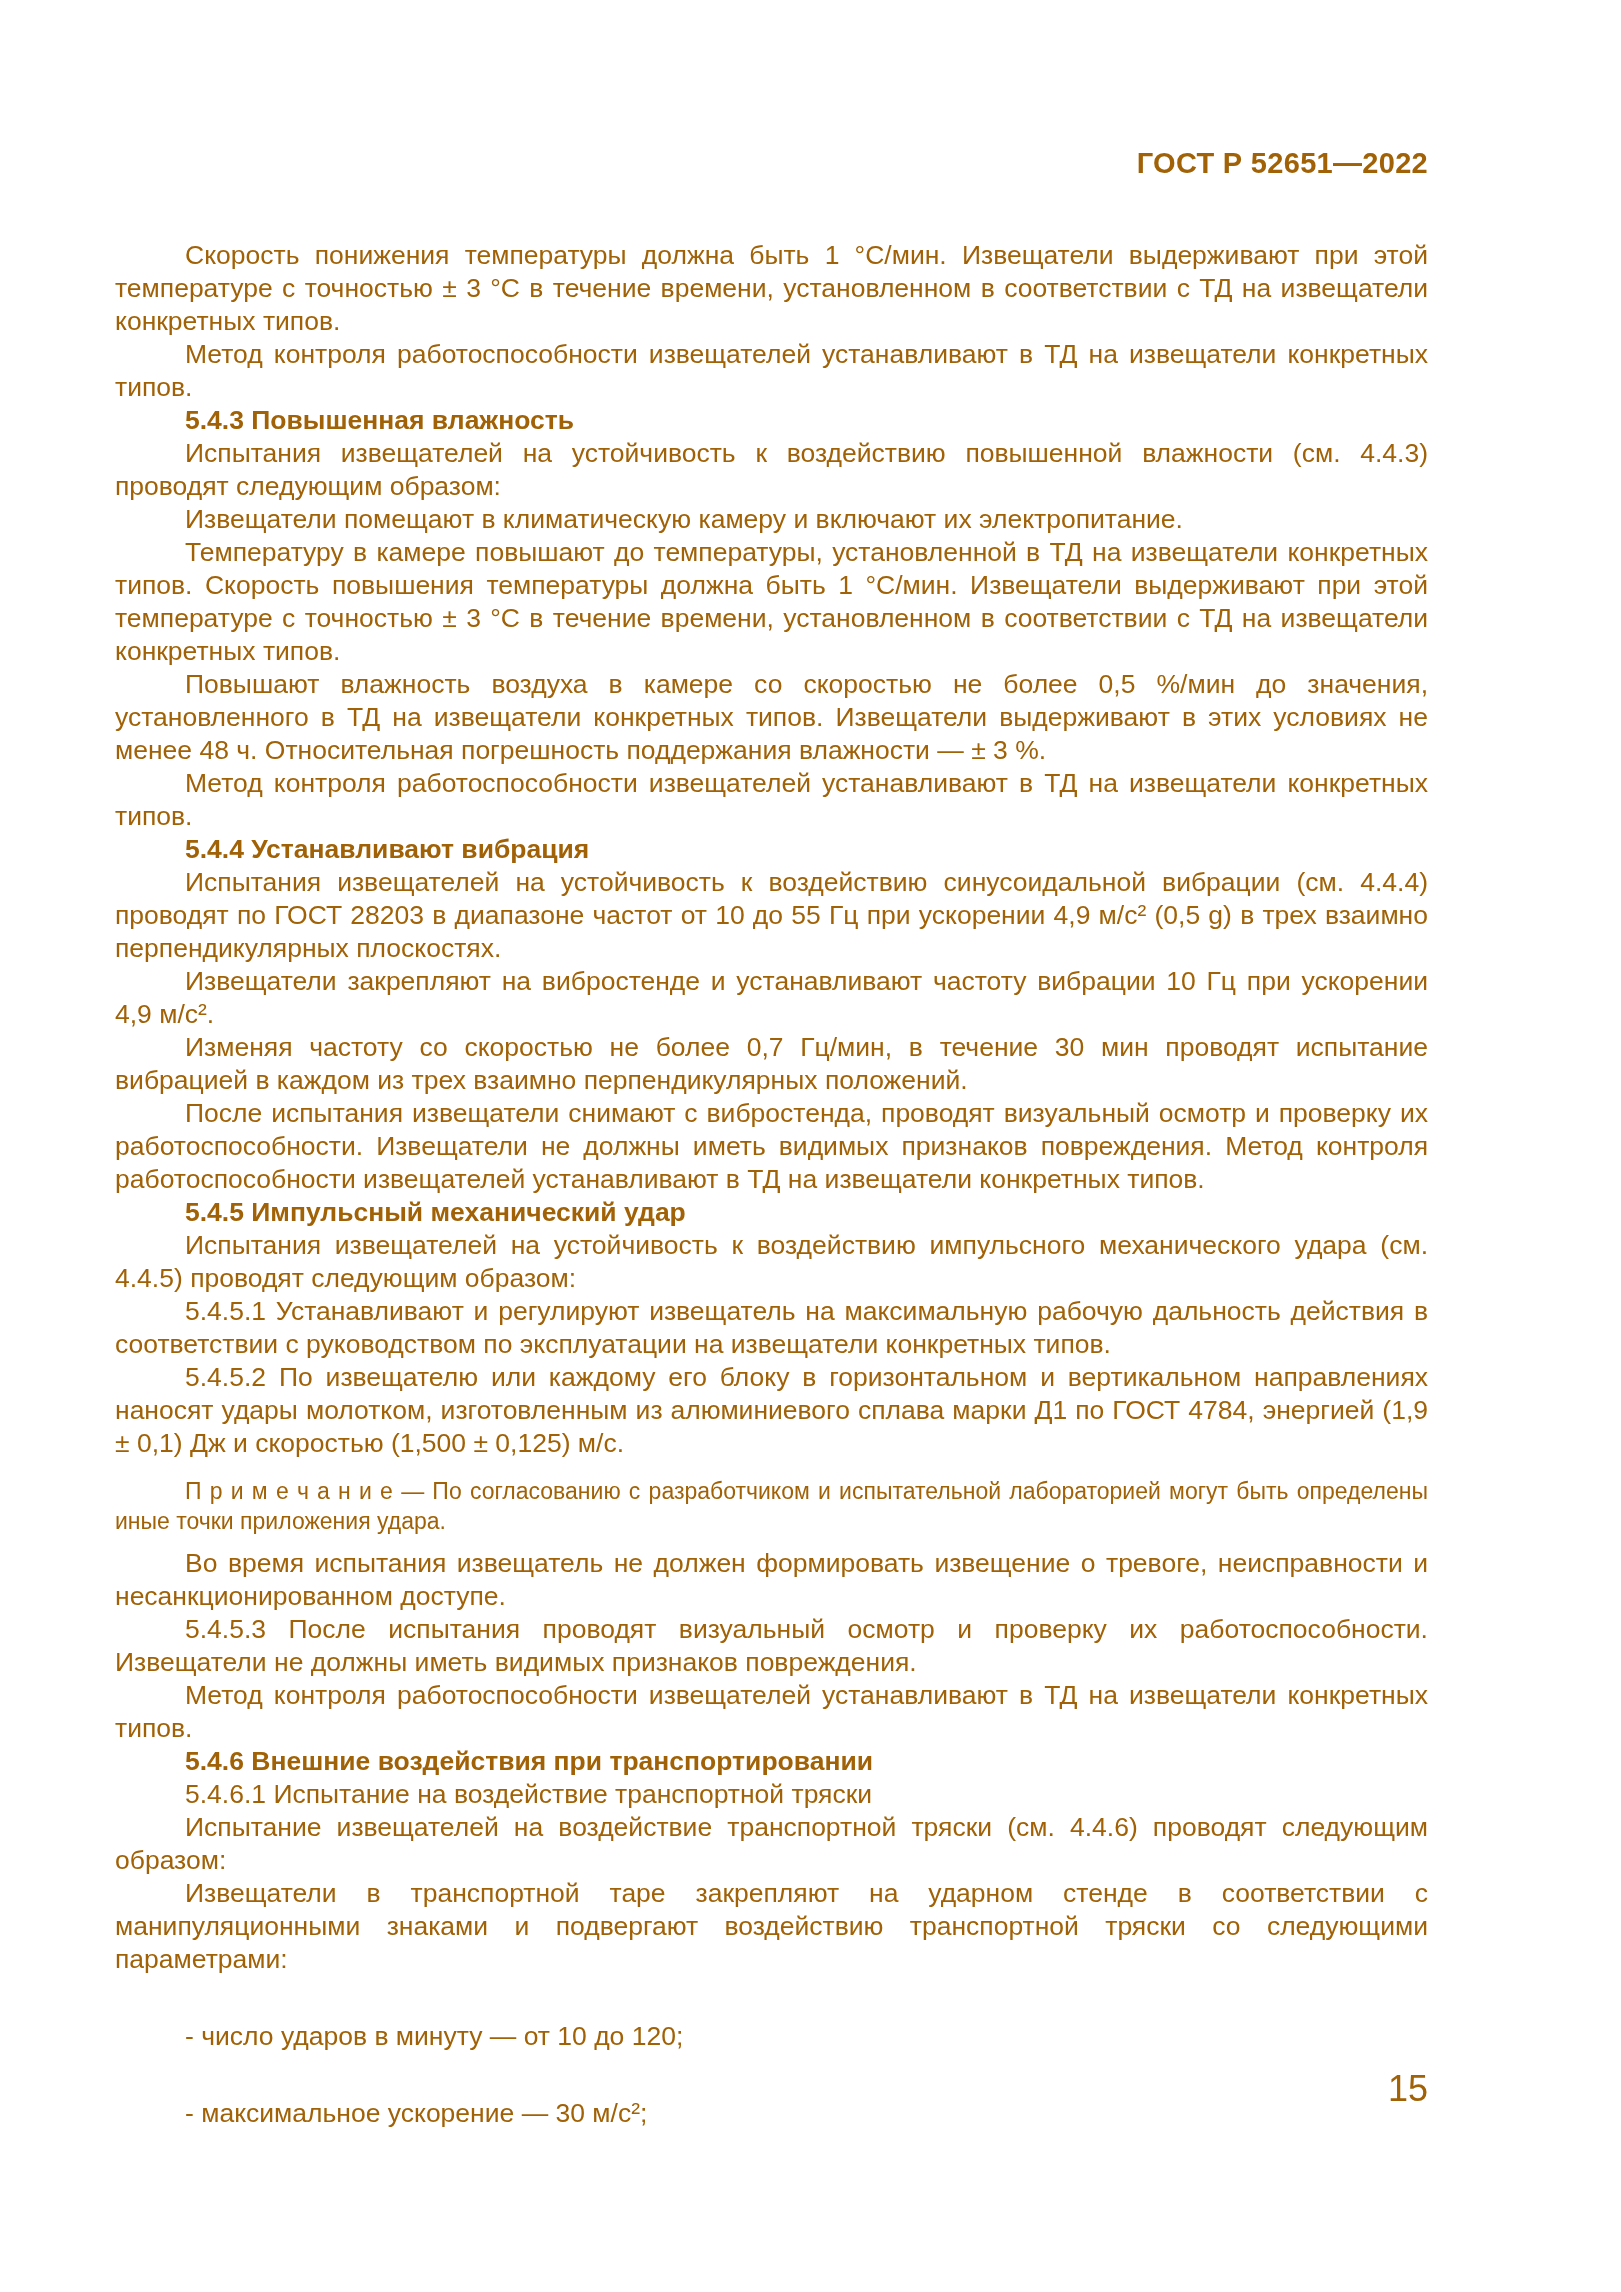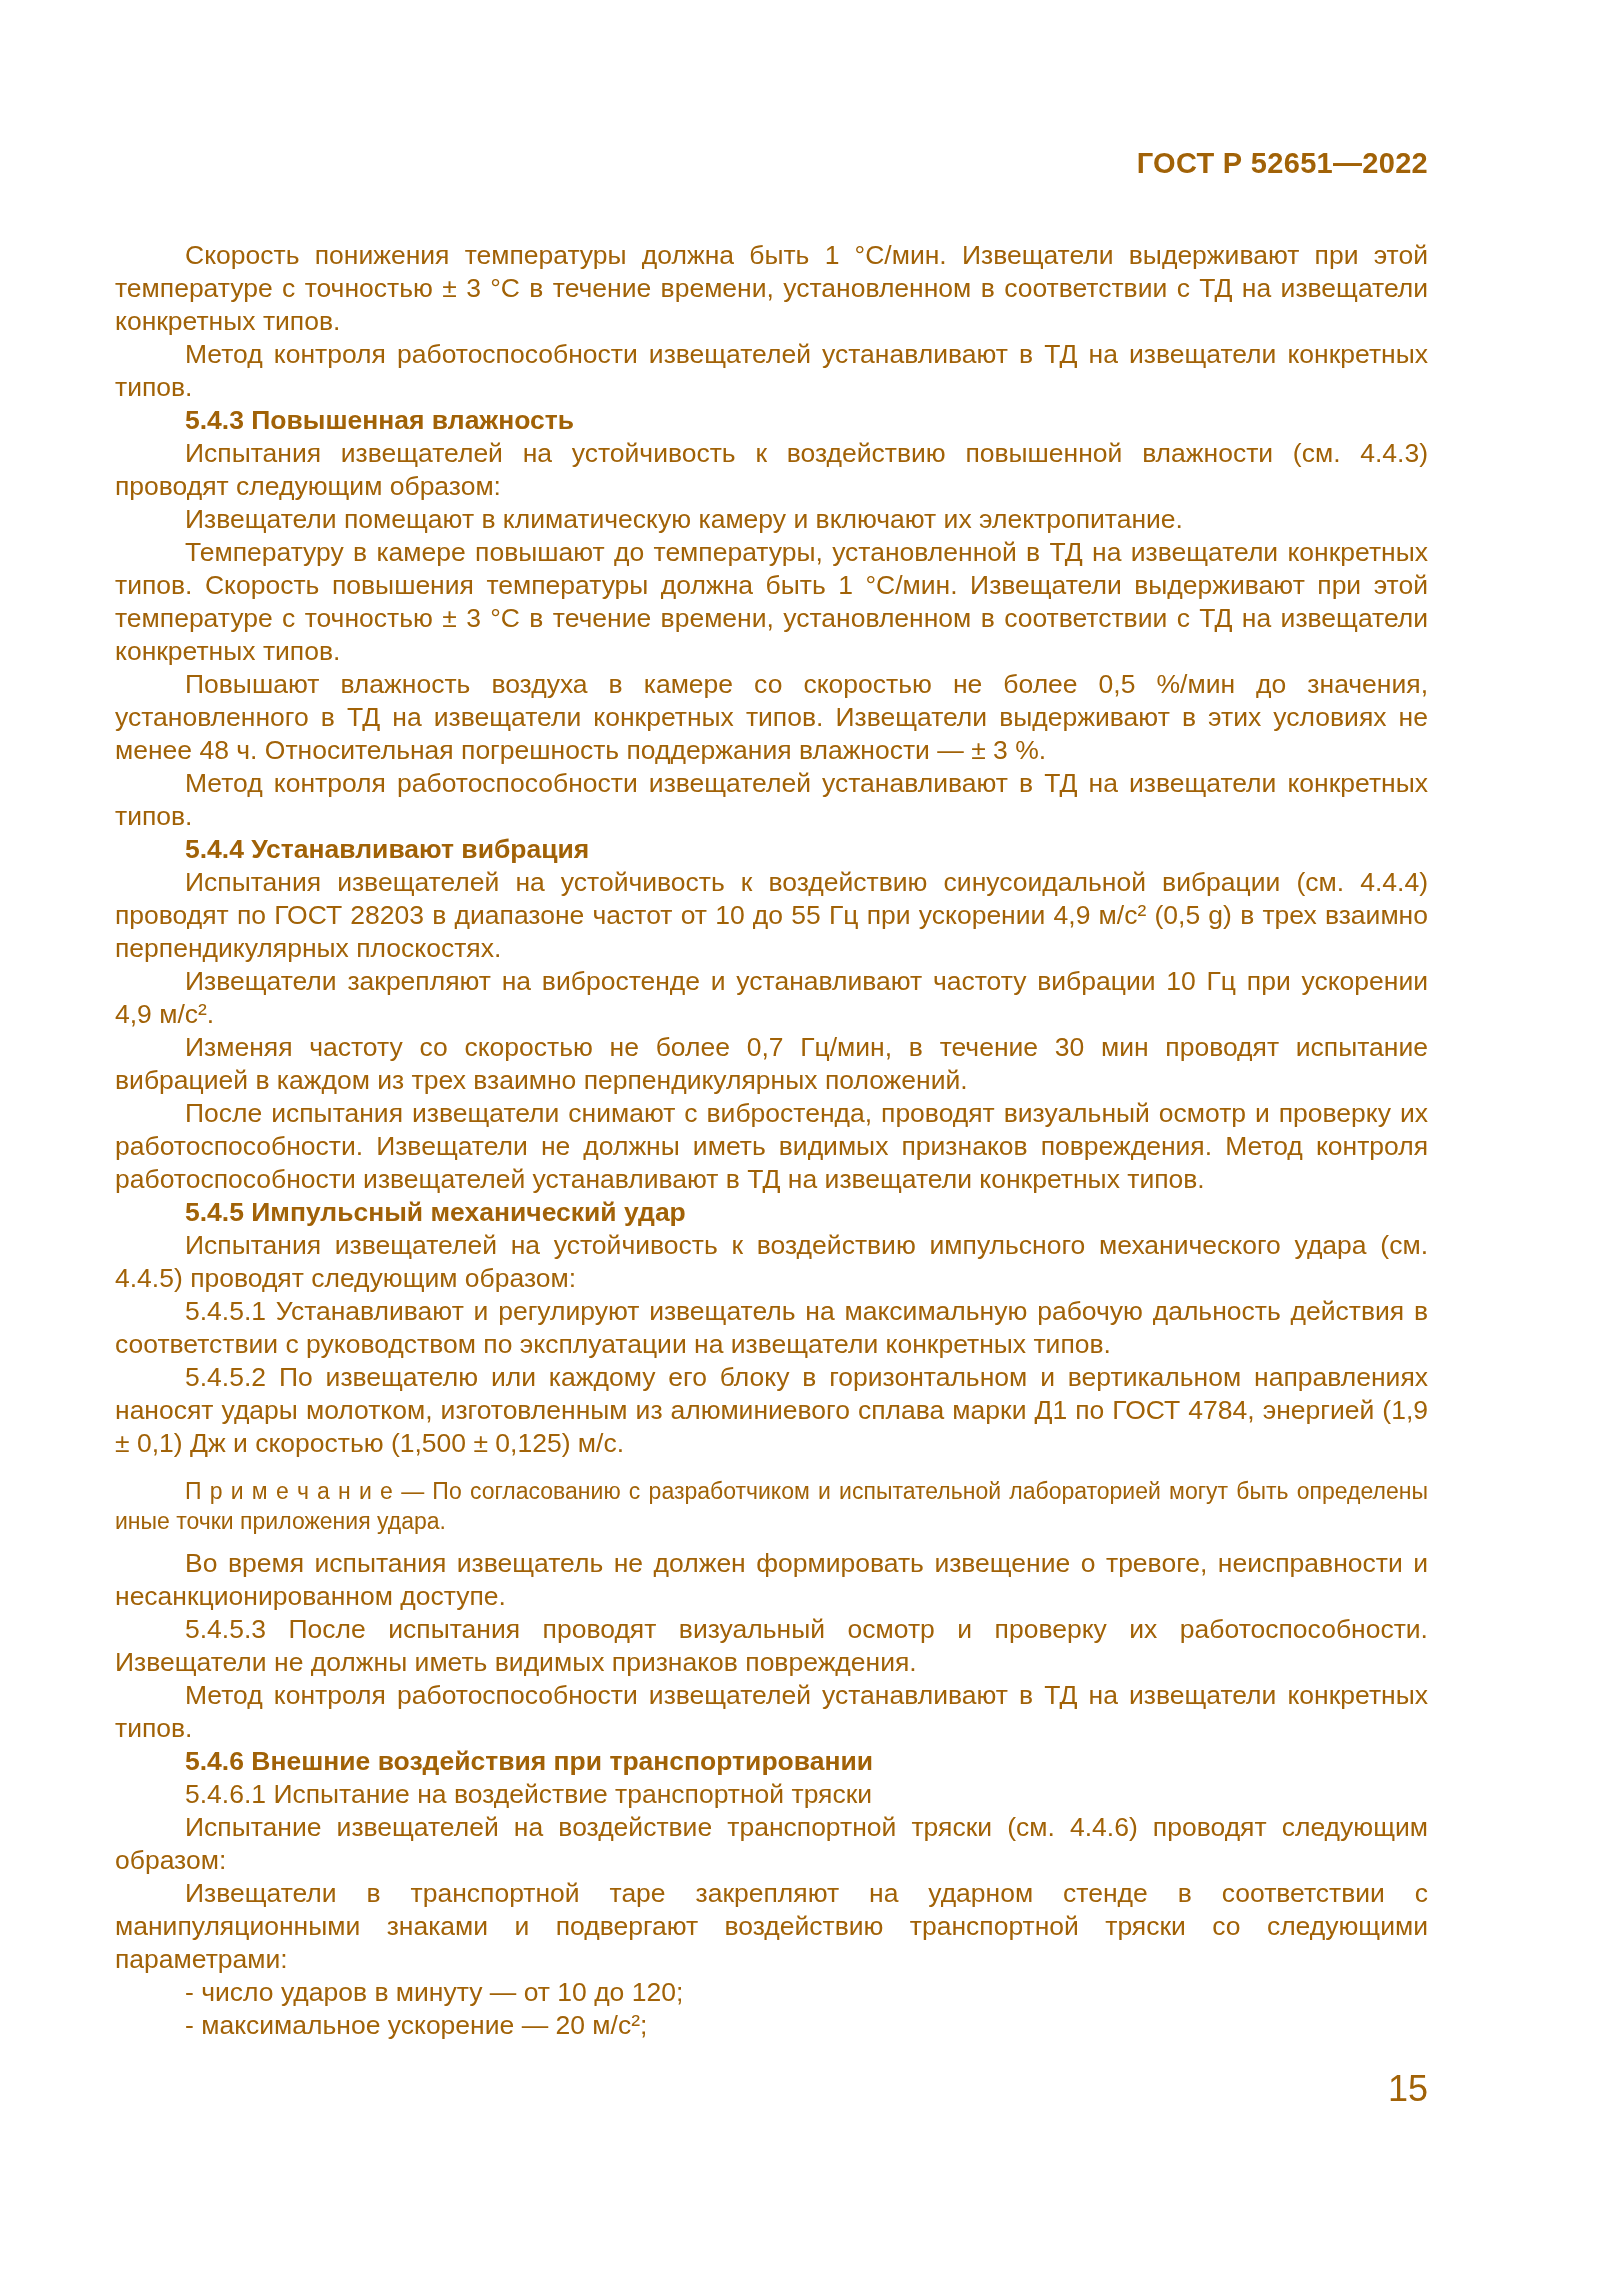--- a/index.html
+++ b/index.html
@@ -47,20 +47,21 @@
   p.note {
     font-size: 23px;
     line-height: 30px;
     text-align: justify;
     text-indent: 70px;
     margin: 15.7px 0 11.8px 0;
   }
   p.list {
     text-align: left;
     text-indent: 70px;
+    margin-top: 44px;
   }
   .page-number {
     position: absolute;
     top: 2068px;
     left: 115px;
     width: 1313px;
     text-align: right;
     font-size: 36px;
   }
 </style>
@@ -91,19 +92,19 @@
     <p class="body">5.4.5.2 По извещателю или каждому его блоку в горизонтальном и вертикальном направлениях наносят удары молотком, изготовленным из алюминиевого сплава марки Д1 по ГОСТ 4784, энергией (1,9 ± 0,1) Дж и скоростью (1,500 ± 0,125) м/с.</p>
     <p class="note">П р и м е ч а н и е  — По согласованию с разработчиком и испытательной лабораторией могут быть определены иные точки приложения удара.</p>
     <p class="body">Во время испытания извещатель не должен формировать извещение о тревоге, неисправности и несанкционированном доступе.</p>
     <p class="body">5.4.5.3 После испытания проводят визуальный осмотр и проверку их работоспособности. Извещатели не должны иметь видимых признаков повреждения.</p>
     <p class="body">Метод контроля работоспособности извещателей устанавливают в ТД на извещатели конкретных типов.</p>
     <p class="heading">5.4.6 Внешние воздействия при транспортировании</p>
     <p class="body">5.4.6.1 Испытание на воздействие транспортной тряски</p>
     <p class="body">Испытание извещателей на воздействие транспортной тряски (см. 4.4.6) проводят следующим образом:</p>
     <p class="body">Извещатели в транспортной таре закрепляют на ударном стенде в соответствии с манипуляционными знаками и подвергают воздействию транспортной тряски со следующими параметрами:</p>
     <p class="list">- число ударов в минуту — от 10 до 120;</p>
-    <p class="list">- максимальное ускорение — 20 м/с²;</p>
+    <p class="list">- максимальное ускорение — 30 м/с²;</p>
   </div>
 
   <div class="page-number">15</div>
 
 </div>
 
 
 </body></html>

